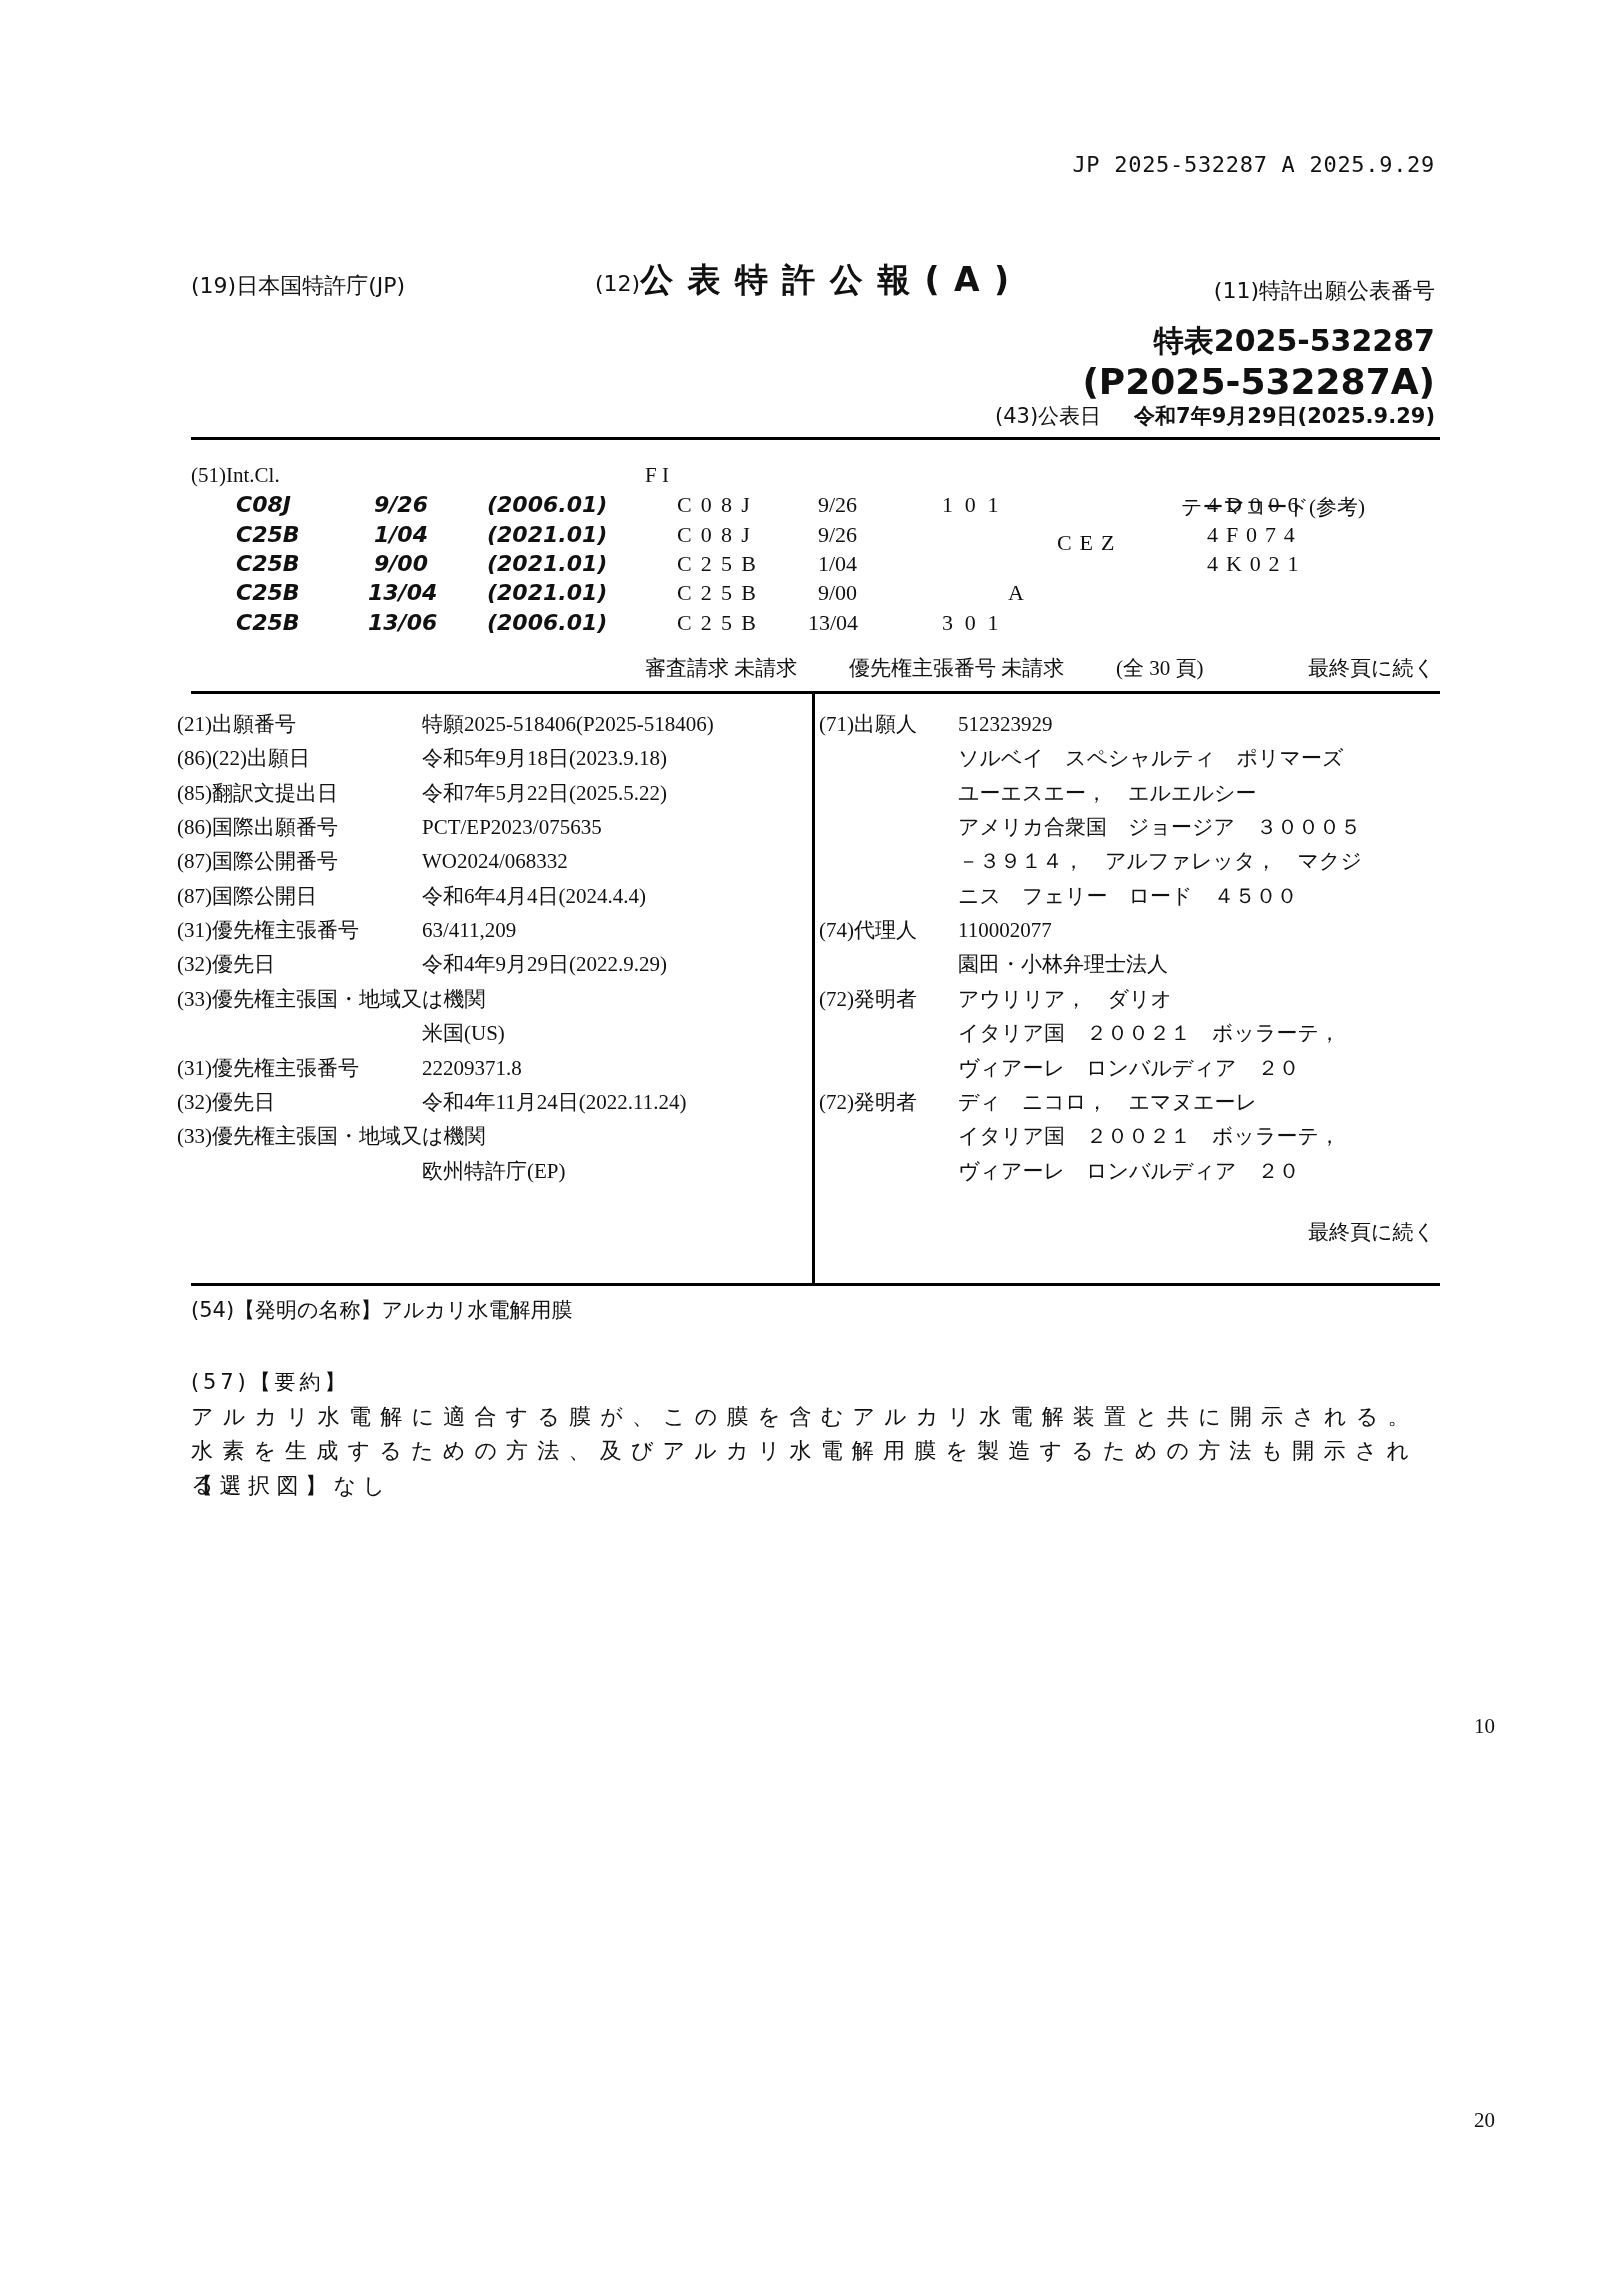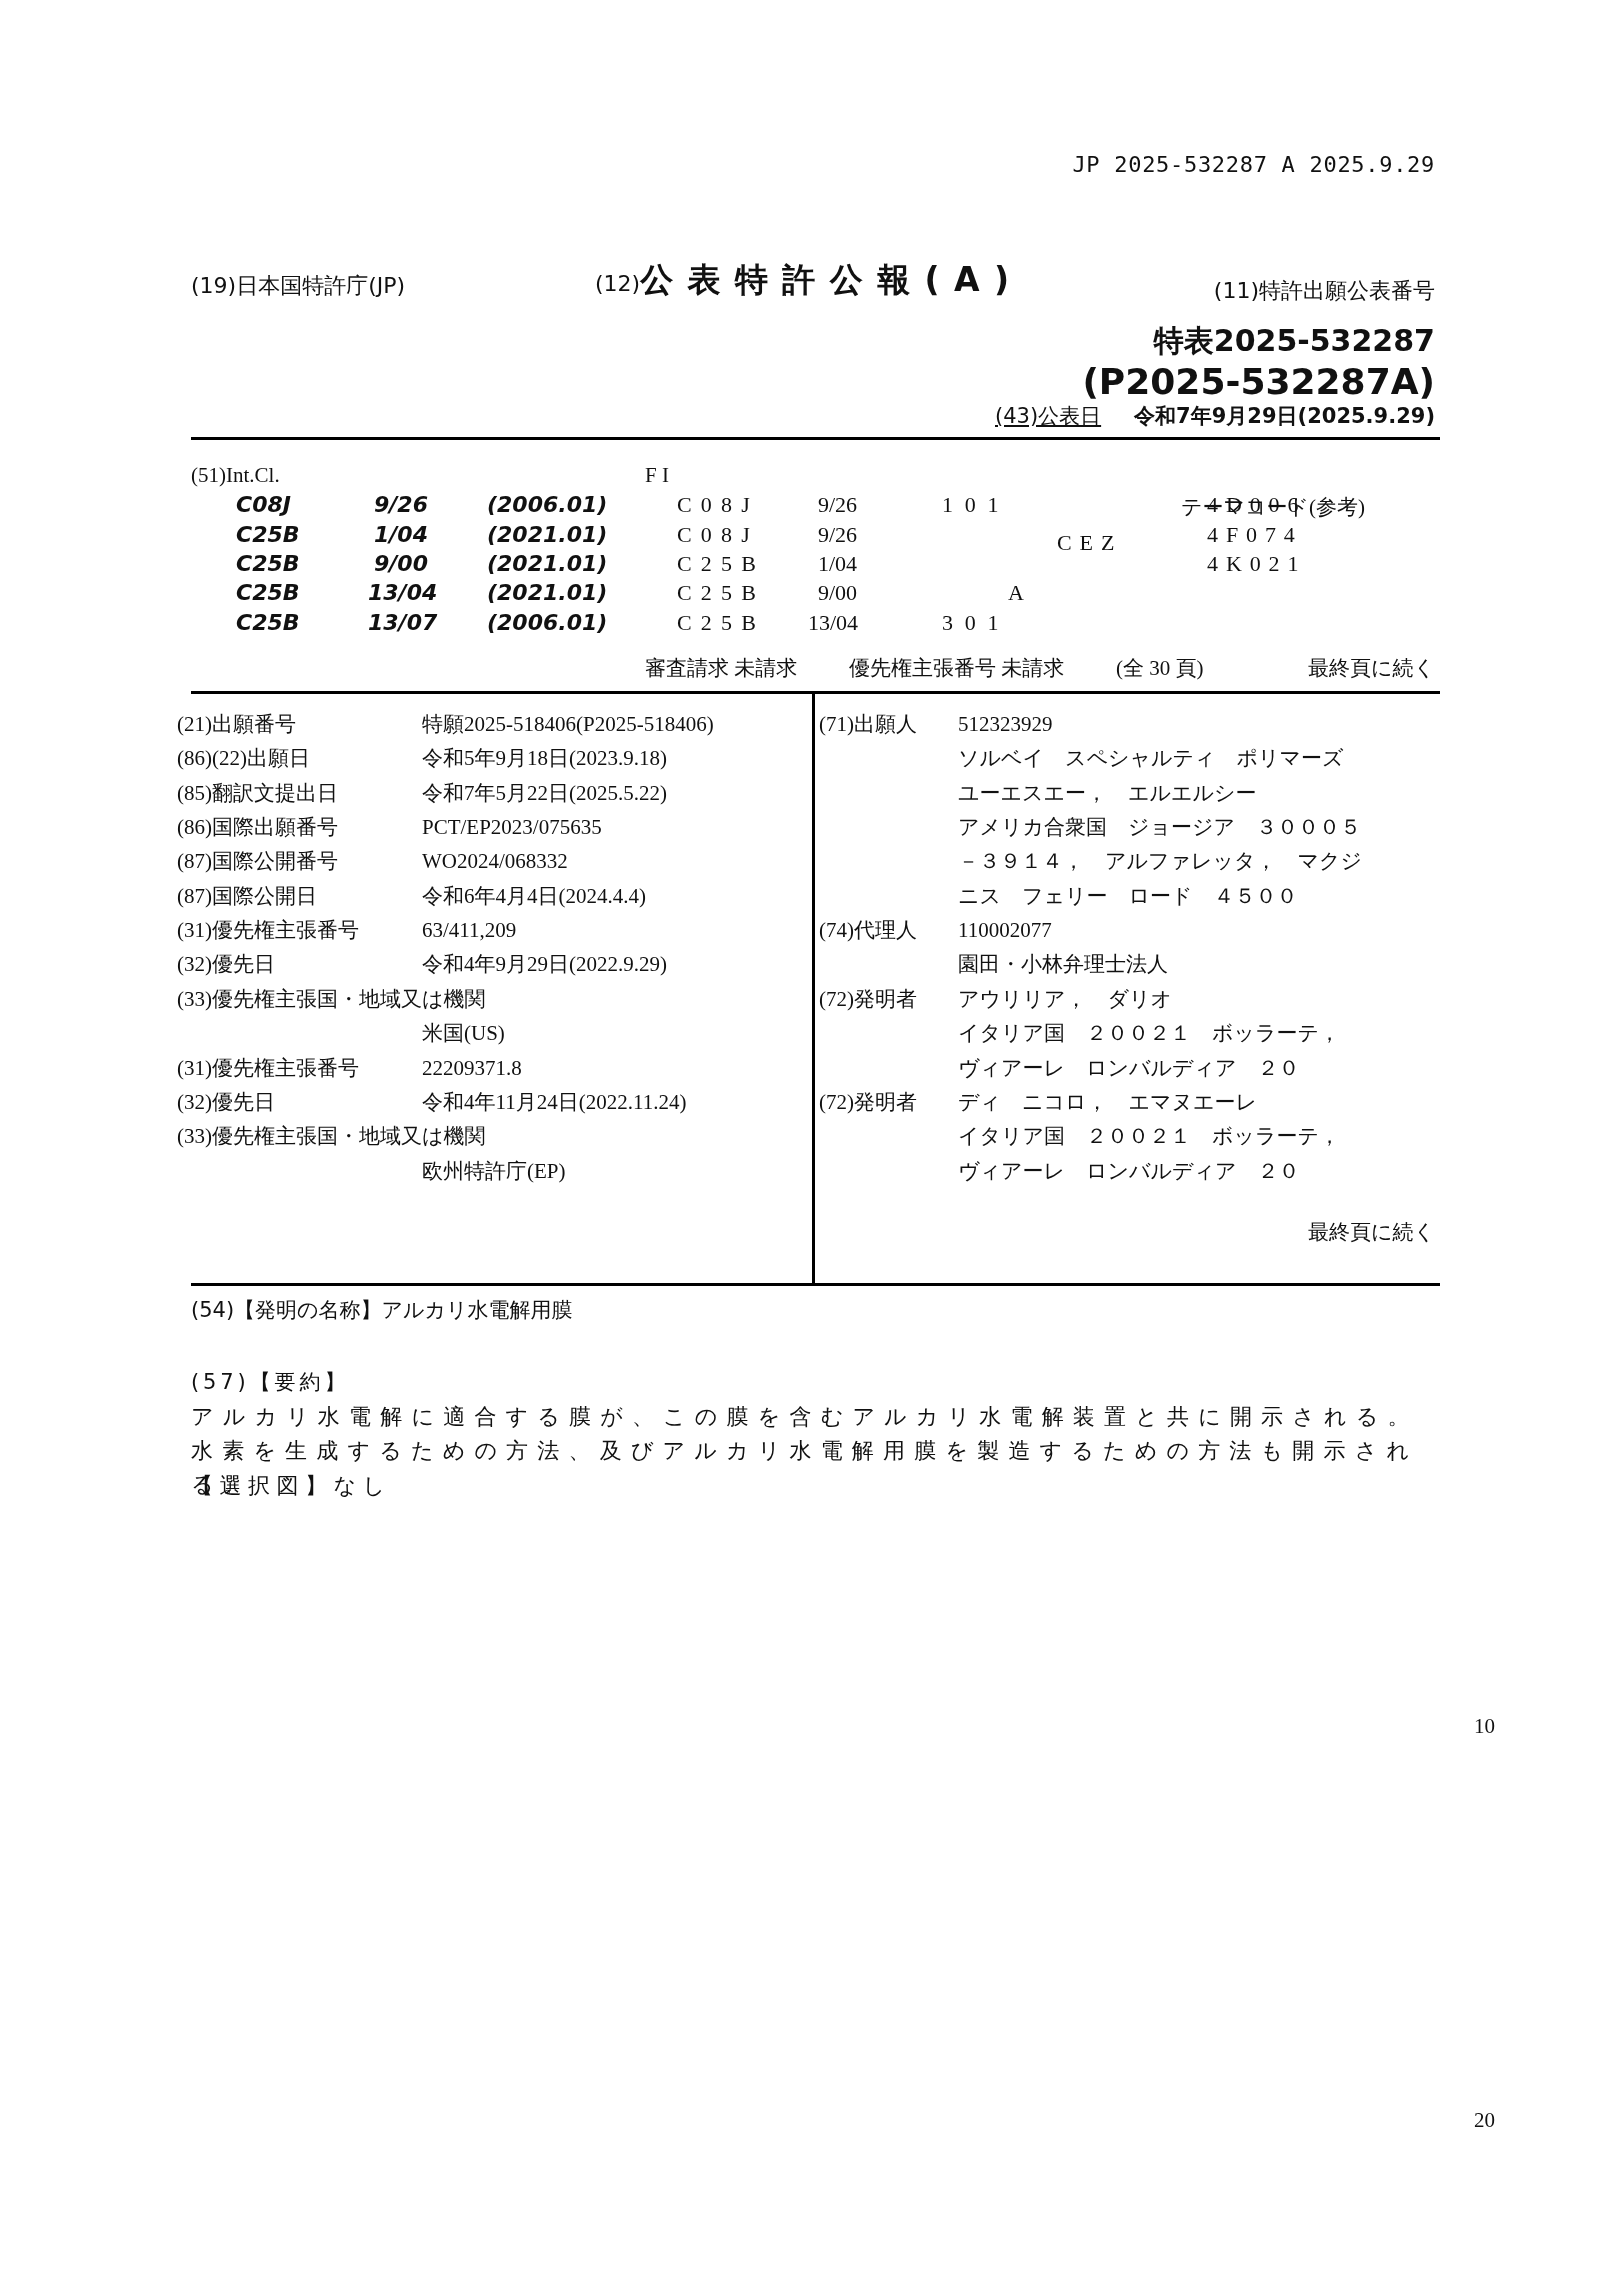--- a/index.html
+++ b/index.html
@@ -12,21 +12,21 @@
 
   .pubref { top: 152px; right: 188px; font-size: 22px; letter-spacing: 0.7px; }
 
   .office { top: 271px; left: 191px; font-size: 22px; }
   .kind { top: 258px; left: 595px; font-size: 33px; letter-spacing: 14.4px; font-weight: bold; }
   .kind .num { font-size: 22px; font-weight: normal; letter-spacing: 0; }
   .pubnum-label { top: 276px; right: 188px; font-size: 22px; }
   .pubnum { top: 321px; right: 188px; font-size: 30px; font-weight: bold; text-align: right; }
   .pubnum2 { top: 361px; right: 188px; font-size: 36px; font-weight: bold; text-align: right; }
   .pubdate { top: 402px; right: 188px; font-size: 21px; }
-  .pubdate .lbl { margin-right: 33px; text-decoration: underline; }
+  .pubdate .lbl { margin-right: 33px; }
   .pubdate .val { font-weight: bold; }
 
   .rule { position: absolute; background: #000; left: 191px; width: 1249px; }
   .vrule { position: absolute; background: #000; width: 2.6px; left: 812px; }
 
   .cls-header { top: 463px; font-size: 21px; }
   .intcl-row { font-size: 22px; font-weight: bold; font-style: italic; }
   .fi-row { font-size: 22px; }
 
   .status-line { top: 654px; font-size: 21px; }
@@ -75,21 +75,21 @@
 
   <div class="abs intcl-row sans" style="top:551px;left:236px;">C25B</div>
   <div class="abs intcl-row sans" style="top:551px;left:374px;">9/00</div>
   <div class="abs intcl-row sans" style="top:551px;left:487px;">(2021.01)</div>
 
   <div class="abs intcl-row sans" style="top:580px;left:236px;">C25B</div>
   <div class="abs intcl-row sans" style="top:580px;left:368px;">13/04</div>
   <div class="abs intcl-row sans" style="top:580px;left:487px;">(2021.01)</div>
 
   <div class="abs intcl-row sans" style="top:610px;left:236px;">C25B</div>
-  <div class="abs intcl-row sans" style="top:610px;left:368px;">13/07</div>
+  <div class="abs intcl-row sans" style="top:610px;left:368px;">13/06</div>
   <div class="abs intcl-row sans" style="top:610px;left:487px;">(2006.01)</div>
 </div>
 
 <div>
   <div class="abs fi-row serif" style="top:492px;left:677px;letter-spacing:9.2px;">C08J</div>
   <div class="abs fi-row serif" style="top:492px;left:818px;">9/26</div>
   <div class="abs fi-row serif" style="top:492px;left:942px;letter-spacing:11.8px;">101</div>
   <div class="abs fi-row serif" style="top:492px;left:1057px;letter-spacing:7.9px;"></div>
 
   <div class="abs fi-row serif" style="top:522px;left:677px;letter-spacing:9.2px;">C08J</div>

